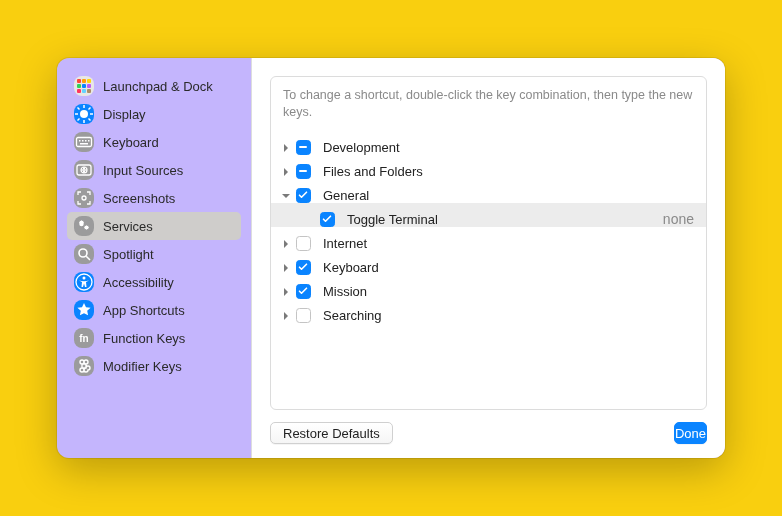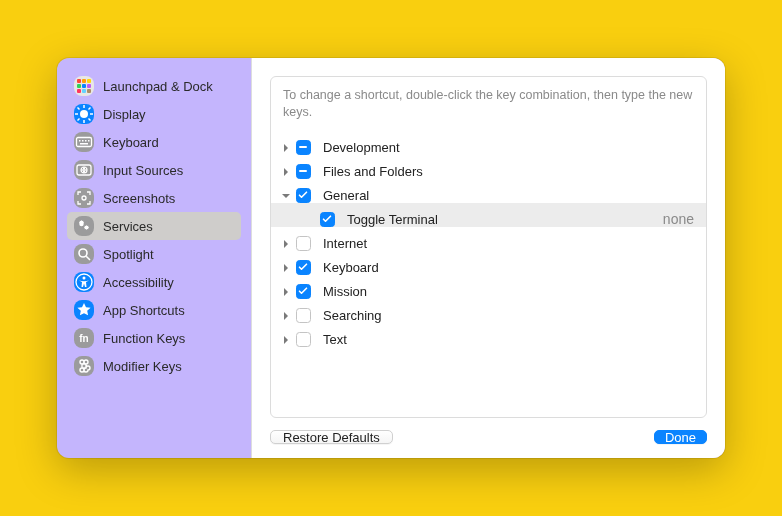--- a/index.html
+++ b/index.html
@@ -106,36 +106,36 @@
   .cbox.mixed { background: #0a84ff; border-color: #0a84ff; }
   .cbox svg { width: 10px; height: 10px; }
   .cbox.mixed::after {
     content: ""; width: 8px; height: 2px; background: #fff; border-radius: 1px;
   }
   .footer {
     display: flex; align-items: center; justify-content: space-between;
     padding-top: 12px;
   }
   .btn {
-    height: 14px;
+    height: 22px;
     padding: 0 12px;
     border-radius: 5px;
     border: 1px solid #d0d0d0;
     background: linear-gradient(#ffffff,#f5f5f5);
     font-size: 13px;
     color: #222;
     display: inline-flex; align-items: center;
     box-shadow: 0 1px 0 rgba(0,0,0,0.04);
     cursor: default;
   }
   .btn.primary {
     background: #0a84ff;
     border-color: #0a84ff;
     color: #fff;
-    padding: 0 10px;
+    padding: 0 0;
   }
   
   .grid9 {
     width:14px;height:14px;display:grid;grid-template-columns:repeat(3,1fr);grid-template-rows:repeat(3,1fr);gap:1px;
   }
   .grid9 span{border-radius:1px}
 </style>
 </head>
 <body>
 
@@ -390,31 +390,20 @@
             <svg width="8" height="8" viewBox="0 0 8 8">
                 <path d="M2 0l4 4-4 4z" fill="#7a7a7a"></path>
               </svg>
           </span>
           <span class="chk">
               <span class="cbox"></span>
             </span>
           <span class="label">Searching</span>
         </div>
 
-        <div class="row">
-          <span class="chev">
-            <svg width="8" height="8" viewBox="0 0 8 8">
-                <path d="M2 0l4 4-4 4z" fill="#7a7a7a"></path>
-              </svg>
-          </span>
-          <span class="chk">
-              <span class="cbox"></span>
-            </span>
-          <span class="label">Text</span>
-        </div>
 
       </div>
     </div>
 
     <div class="footer">
       <span class="btn">Restore Defaults</span>
       <span class="btn primary">Done</span>
     </div>
   </div>
 

